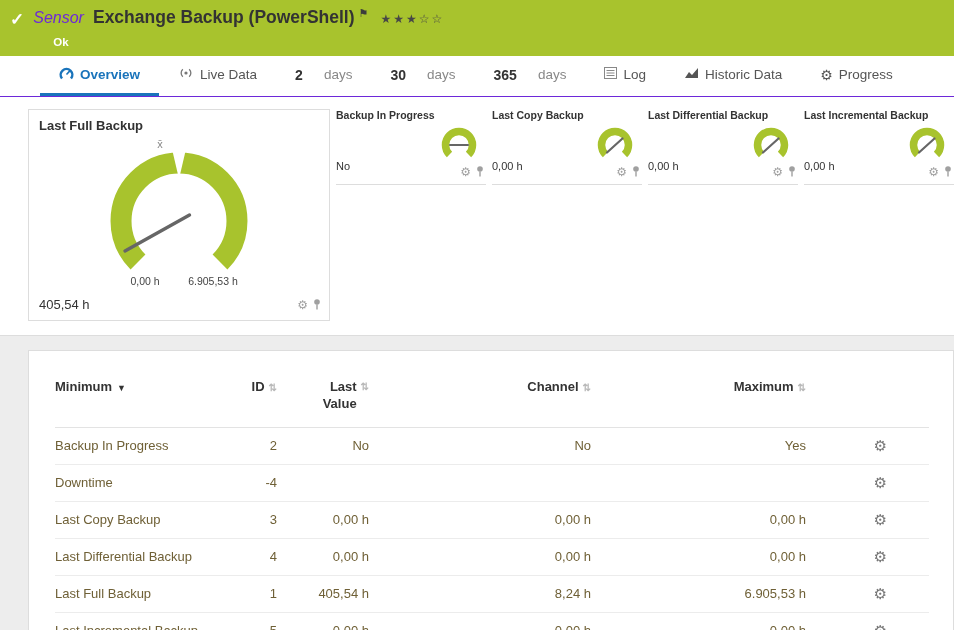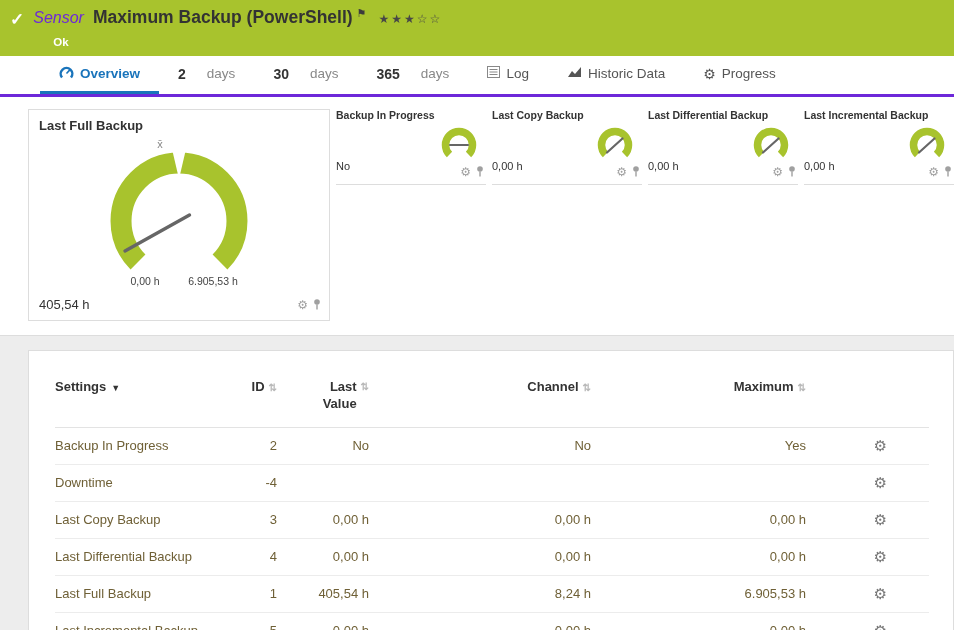--- a/index.html
+++ b/index.html
@@ -12,21 +12,21 @@
   .topbar { height: 56px; background: #a8c32d; display: flex; align-items: flex-start; padding: 7px 0 0 10px; }
   .check { color: #fff; font-size: 17px; font-weight: bold; margin: 2px 9px 0 0; }
   .tb-line1 { display: flex; align-items: baseline; }
   .kind { color: #6d28d9; font-style: italic; font-size: 16px; margin-right: 9px; }
   .title { color: #333; font-size: 17.5px; font-weight: bold; }
   .flag { color: #3c3c3c; font-size: 11px; margin-left: 4px; position: relative; top: -6px; }
   .stars { color: #474747; font-size: 12px; margin-left: 12px; letter-spacing: 2px; }
   .tb-line2 { margin-left: 20px; margin-top: 4px; }
   .status { color: #fff; font-size: 11.5px; font-weight: bold; }
   
-  .tabs { background: #fff; height: 41px; display: flex; align-items: stretch; padding-left: 40px; border-bottom: 3px solid #6d28d9; }
+  .tabs { background: #fff; height: 41px; display: flex; align-items: stretch; padding-left: 40px; border-bottom: 1px solid #6d28d9; }
   .tab { display: flex; align-items: center; gap: 6px; padding: 0 19px; font-size: 13.5px; color: #555; cursor: pointer; border-bottom: 3px solid transparent; }
   .tab.active { color: #1a74bb; border-bottom-color: #1a74bb; font-weight: bold; }
   .tab .num { font-weight: bold; color: #333; font-size: 14px; }
   .tab .unit { color: #888; margin-left: 15px; font-weight: normal; }
   .tab .gearchar { font-size: 14px; color: #555; }
   
   .gauges { background: #fff; padding: 12px 0 14px 28px; border-bottom: 1px solid #ddd; display: flex; align-items: flex-start; }
   .main-tile { width: 302px; height: 212px; border: 1px solid #ddd; position: relative; padding: 8px 10px; background: #fff; flex: none; }
   .tile-title { font-size: 13px; font-weight: bold; color: #333; }
   .main-gauge { display: block; margin: 0 auto; }
@@ -56,39 +56,49 @@
   .linkish { cursor: pointer; }
 </style>
 </head>
 <body>
 
 <div class="topbar">
   <span class="check">✓</span>
   <div>
     <div class="tb-line1">
       <span class="kind">Sensor</span>
-      <span class="title">Maximum Backup (PowerShell)</span>
+      <span class="title">Exchange Backup (PowerShell)</span>
       <span class="flag">⚑</span>
       <span class="stars">★★★☆☆</span>
     </div>
     <div class="tb-line2">
       <span class="status">Ok</span>
     </div>
   </div>
 </div>
 
 <div class="tabs">
   <div class="tab active">
     <span>
       <svg width="15" height="13" viewBox="0 0 15 13">
         <path d="M3 11.5 A5.8 5.8 0 1 1 12 11.5" fill="none" stroke="#1a74bb" stroke-width="2.5"></path>
         <line x1="7.5" y1="7.5" x2="11.3" y2="3.4" stroke="#1a74bb" stroke-width="1.6"></line>
       </svg>
     </span>
     <span>Overview</span>
+  </div>
+  <div class="tab">
+    <span>
+      <svg width="16" height="12" viewBox="0 0 16 12">
+        <circle cx="8" cy="6" r="1.6" fill="#777"></circle>
+        <path d="M4.8 2.2 A5.2 5.2 0 0 0 4.8 9.8" fill="none" stroke="#777" stroke-width="1.3"></path>
+        <path d="M11.2 2.2 A5.2 5.2 0 0 1 11.2 9.8" fill="none" stroke="#777" stroke-width="1.3"></path>
+      </svg>
+    </span>
+    <span>Live Data</span>
   </div>
   <div class="tab">
     <span class="num">2</span>
     <span class="unit">days</span>
   </div>
   <div class="tab">
     <span class="num">30</span>
     <span class="unit">days</span>
   </div>
   <div class="tab">
@@ -223,21 +233,21 @@
       <col style="width:170px">
         <col style="width:52px">
         <col style="width:92px">
       <col style="width:222px">
         <col style="width:215px">
         <col style="width:123px">
     </colgroup>
     <thead>
       <tr>
         <th>
-          <span>Settings</span><span class="sort-desc">▼</span>
+          <span>Minimum</span><span class="sort-desc">▼</span>
         </th>
         <th class="right">
           <span>ID</span><span class="sort-both">⇅</span>
         </th>
         <th class="right lv">
           <span class="lv-wrap">Last Value</span><span class="sort-both">⇅</span>
         </th>
         <th class="right">
           <span>Channel</span><span class="sort-both">⇅</span>
         </th>

